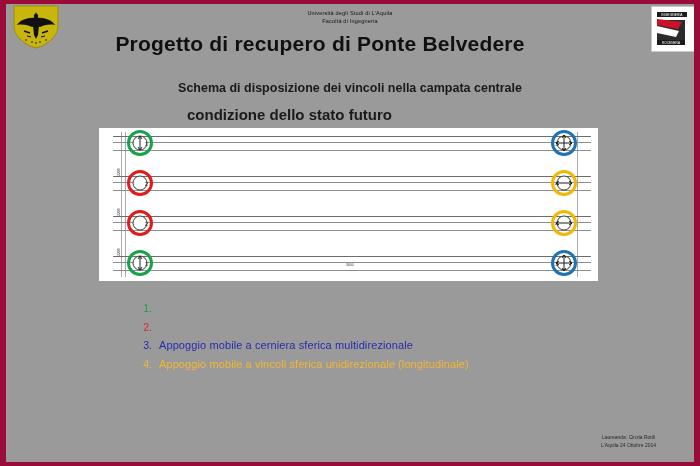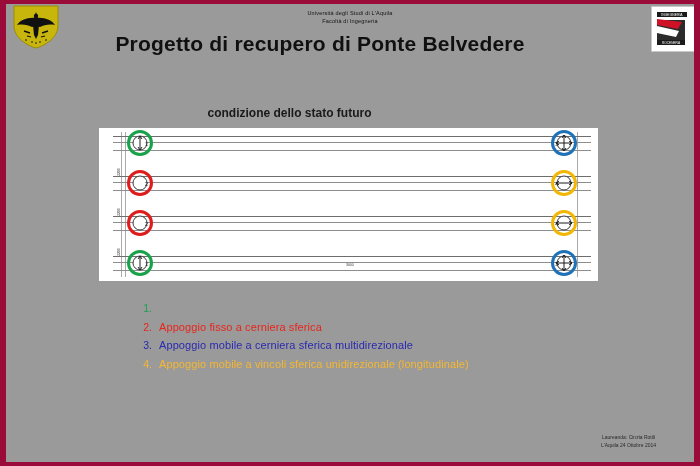--- a/index.html
+++ b/index.html
@@ -31,21 +31,21 @@
   #title{
     position:absolute;left:0;top:28px;width:628px;text-align:center;
     font-size:21px;font-weight:bold;color:#101010;letter-spacing:.2px;
   }
   #sub1{
     position:absolute;left:0;top:77px;width:688px;text-align:center;
     font-size:12.5px;font-weight:bold;color:#1a1a1a;
   }
   #sub2{
     position:absolute;left:0;top:102px;width:567px;text-align:center;
-    font-size:12px;font-weight:bold;color:#1a1a1a;
+    font-size:15px;font-weight:bold;color:#1a1a1a;
   }
 
   
   #panel{
     position:absolute;left:93px;top:124px;width:499px;height:153px;
     background:#ffffff;
   }
   .beam{position:absolute;left:14px;width:478px;height:0;border-top:1px solid #8d8d8d;}
   .beam.dark{border-top:1px solid #6d6d6d;}
   .vline{position:absolute;top:4px;width:0;height:145px;border-left:1px solid #aaaaaa;}
@@ -126,20 +126,21 @@
       <text x="19" y="37.2" font-size="3.2" fill="#ffffff" text-anchor="middle" font-family="Liberation Sans, sans-serif">ROCENERA</text>
     </svg>
   </div>
 
   <div id="uniname">
     <div>Università degli Studi di L'Aquila</div>
     <div>Facoltà di Ingegneria</div>
   </div>
 
   <div id="title">Progetto di recupero di Ponte Belvedere</div>
+  <div id="sub1">Schema di disposizione dei vincoli nella campata centrale</div>
   <div id="sub2">condizione dello stato futuro</div>
 
   <div id="panel">
 
     <div class="vline" style="left:22px;"></div>
     <div class="vline" style="left:26px;"></div>
     <div class="vline" style="left:478px;"></div>
 
     <div class="beam dark" style="top:8px;"></div>
     <div class="beam" style="top:14px;"></div>
@@ -225,21 +226,20 @@
       <span class="num l">3</span>
     </div>
   </div>
 
   <div id="legend">
     <div class="leg-row" style="color:#18a24a;">
       <span class="leg-num">1.</span>
     </div>
     <div class="leg-row" style="color:#e8251b;">
       <span class="leg-num">2.</span>
-      <span class="leg-txt">Appoggio fisso a cerniera sferica</span>
     </div>
     <div class="leg-row" style="color:#2a2ab0;">
       <span class="leg-num">3.</span>
       <span class="leg-txt">Appoggio mobile a cerniera sferica multidirezionale</span>
     </div>
     <div class="leg-row" style="color:#f5b731;">
       <span class="leg-num">4.</span>
       <span class="leg-txt">Appoggio mobile a vincoli sferica unidirezionale (longitudinale)</span>
     </div>
   </div>

